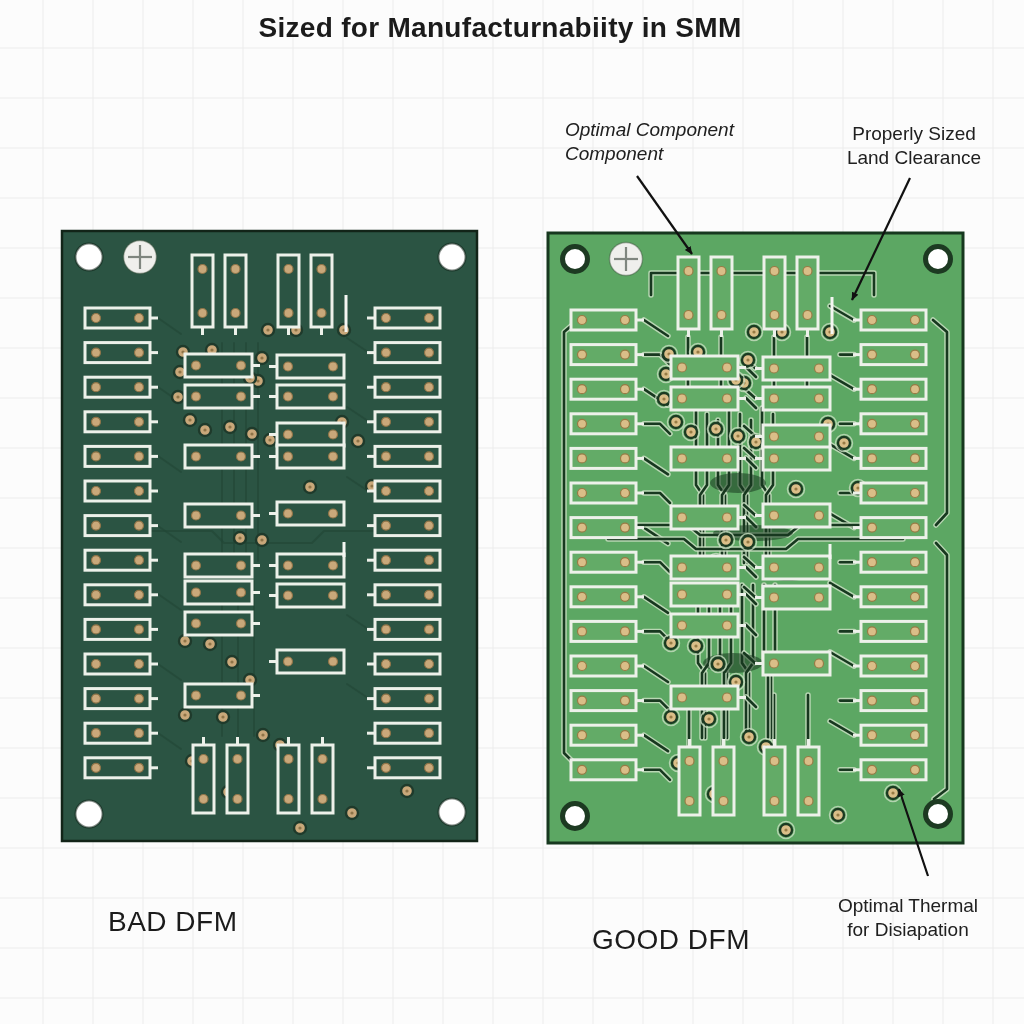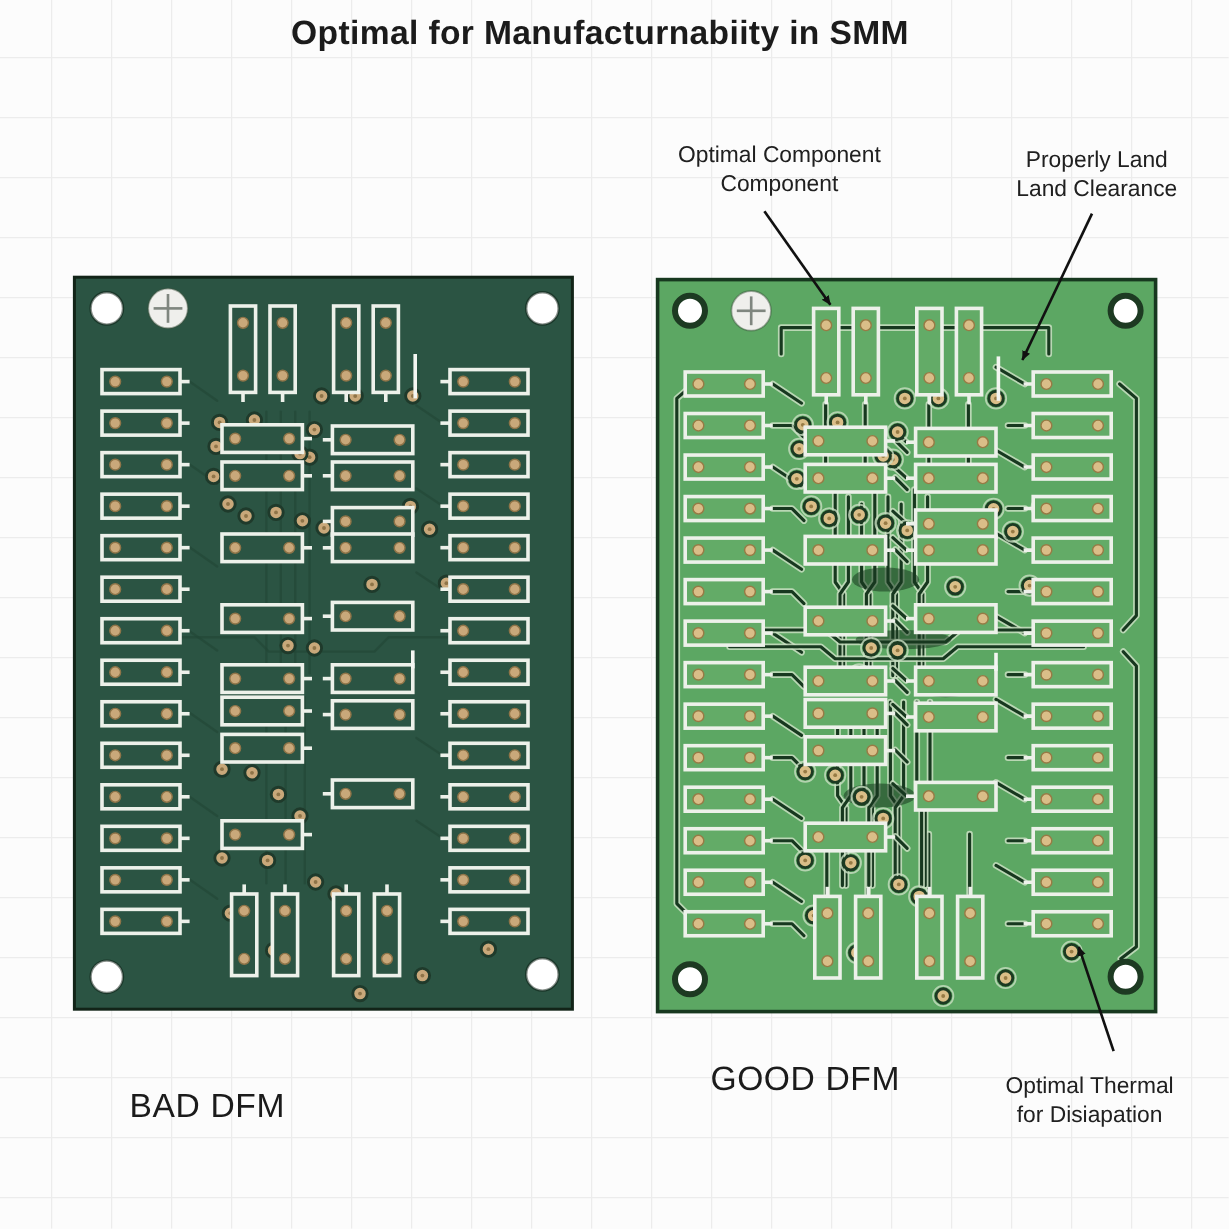--- a/index.html
+++ b/index.html
@@ -8,26 +8,26 @@
     background:#fcfcfc;
     font-family:"Liberation Sans","DejaVu Sans",sans-serif;
   }
   #scene{position:absolute;left:0;top:0;}
   .txt{position:absolute;color:#1b1b1b;}
   .title{
     left:500px;top:12px;transform:translateX(-50%);
     font-size:28px;font-weight:700;letter-spacing:.3px;white-space:nowrap;
   }
   .ann{font-size:19px;font-weight:400;line-height:24px;color:#202020;}
-  .ann-clearance{left:565px;top:118px;text-align:center;}
+  .ann-clearance{left:565px;top:118px;text-align:left;font-style:italic;}
   .ann-land{left:914px;top:122px;transform:translateX(-50%);text-align:center;white-space:nowrap;}
   .ann-thermal{left:908px;top:894px;transform:translateX(-50%);text-align:center;white-space:nowrap;}
   .board-label{font-size:28px;font-weight:400;letter-spacing:.5px;white-space:nowrap;}
   .label-bad{left:108px;top:906px;}
-  .label-good{left:592px;top:883px;}
+  .label-good{left:592px;top:924px;}
 </style>
 </head>
 <body>
 
 <svg id="scene" width="1024" height="1024" viewBox="0 0 1024 1024">
     <g>
       <line x1="43" y1="0" x2="43" y2="1024" stroke="#ececec" stroke-width="1"></line>
       <line x1="93" y1="0" x2="93" y2="1024" stroke="#ececec" stroke-width="1"></line>
       <line x1="143" y1="0" x2="143" y2="1024" stroke="#ececec" stroke-width="1"></line>
       <line x1="193" y1="0" x2="193" y2="1024" stroke="#ececec" stroke-width="1"></line>
@@ -1259,29 +1259,29 @@
         <circle cx="626" cy="259" r="16.5" fill="#efefec" stroke="rgba(60,80,60,0.45)" stroke-width="1.5"></circle>
         <line x1="614" y1="259" x2="638" y2="259" stroke="#7f867f" stroke-width="2.2"></line>
         <line x1="626" y1="247" x2="626" y2="271" stroke="#7f867f" stroke-width="2.2"></line>
       </g>
     </g>
     <line x1="637" y1="176" x2="692" y2="254" stroke="#111111" stroke-width="2.2" marker-end="url(#ah)"></line>
     <line x1="910" y1="178" x2="852" y2="300" stroke="#111111" stroke-width="2.2" marker-end="url(#ah)"></line>
     <line x1="928" y1="876" x2="899" y2="789" stroke="#111111" stroke-width="2.2" marker-end="url(#ah)"></line>
   </svg>
 
-<div class="txt title">Optimal for Manufacturnabiity in SMM</div>
+<div class="txt title">Sized for Manufacturnabiity in SMM</div>
 
 <div class="txt ann ann-clearance">
   <div>Optimal Component</div>
   <div>Component</div>
 </div>
 
 <div class="txt ann ann-land">
-  <div>Properly Land</div>
+  <div>Properly Sized</div>
   <div>Land Clearance</div>
 </div>
 
 <div class="txt ann ann-thermal">
   <div>Optimal Thermal</div>
   <div>for Disiapation</div>
 </div>
 
 <div class="txt board-label label-bad">BAD DFM</div>
 <div class="txt board-label label-good">GOOD DFM</div>

